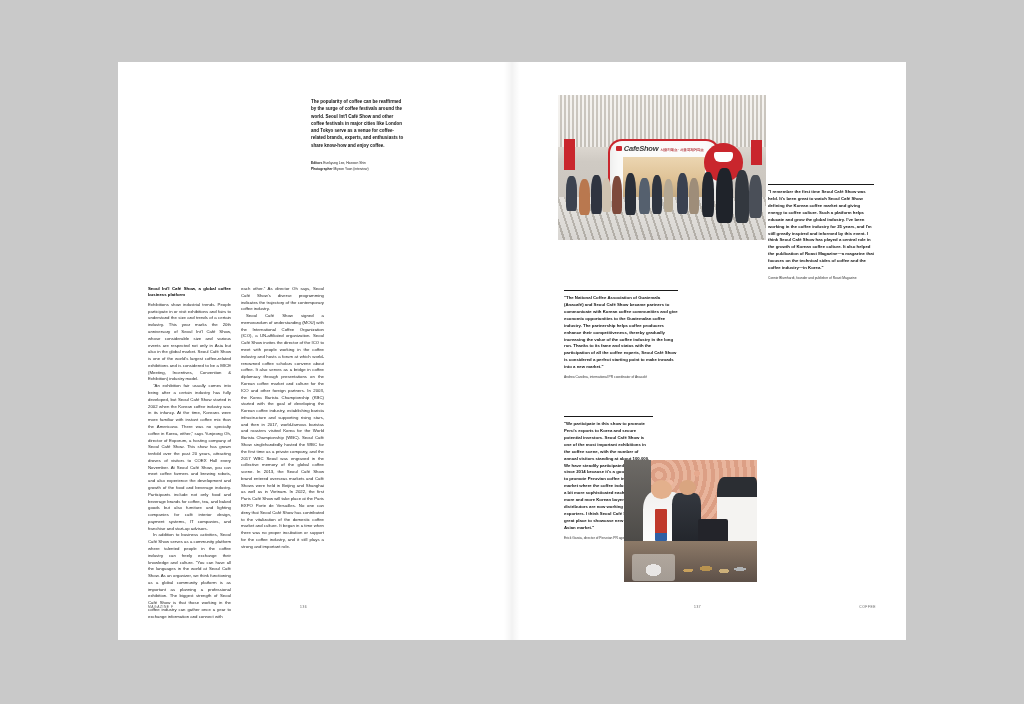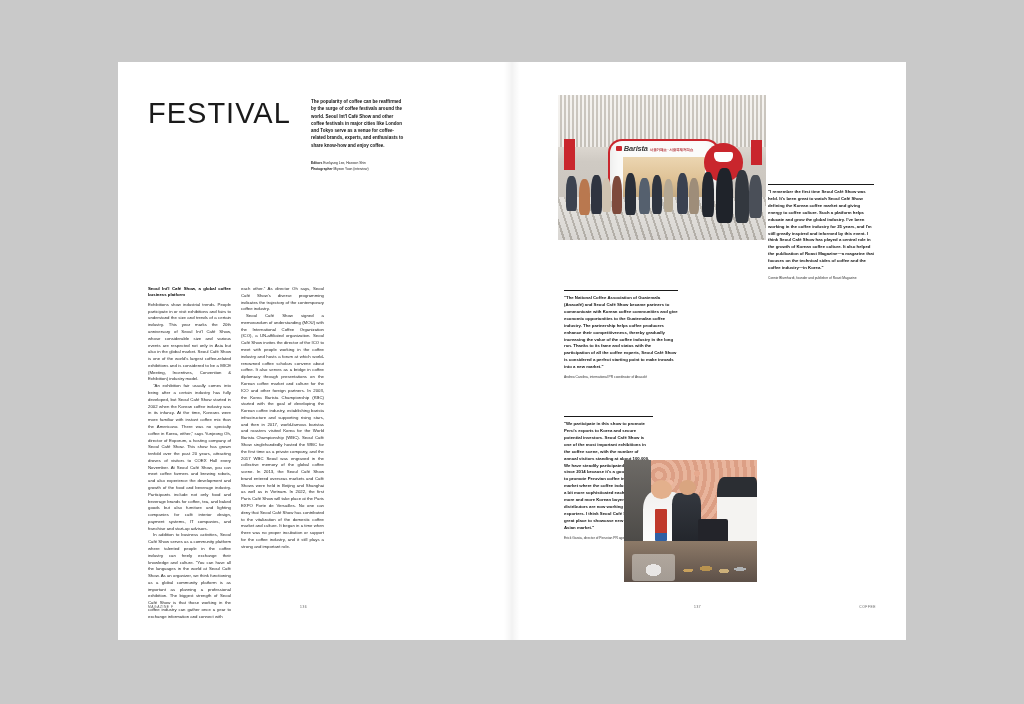--- a/index.html
+++ b/index.html
@@ -304,21 +304,20 @@
     border-radius: 1px;
   }
 </style>
 </head>
 <body>
 
 <div class="spread">
 
   <div class="page page-left">
 
-    <div class="festival-title">FESTIVAL</div>
 
     <div class="intro-block">
       <div class="intro-text">The popularity of coffee can be reaffirmed by the surge of coffee festivals around the world. Seoul Int'l Café Show and other coffee festivals in major cities like London and Tokyo serve as a venue for coffee-related brands, experts, and enthusiasts to share know-how and enjoy coffee.</div>
       <div class="credits">
         <div>
           <span class="role">Editors</span>
           <span>Eunkyung Lee, Haewon Shin</span>
         </div>
         <div>
           <span class="role">Photographer</span>
@@ -348,21 +347,21 @@
     <div class="photo photo-hall">
       <div class="hall-bg"></div>
       <div class="hall-ceiling"></div>
       <div class="hall-banner-l"></div>
       <div class="hall-banner-r"></div>
       <div class="hall-arch">
         <div class="hall-arch-inner"></div>
       </div>
       <div class="hall-roundel"></div>
       <div class="hall-logo">
-        <span class="mark"></span><span>Barista</span><span class="kr">서울카페쇼 · 서울국제커피쇼</span>
+        <span class="mark"></span><span>CafeShow</span><span class="kr">서울카페쇼 · 서울국제커피쇼</span>
       </div>
       <div class="hall-floor"></div>
       <div class="crowd">
         <i style="left:4%;  top:56%; width:5%;  height:24%; background:#3c4350;"></i>
         <i style="left:10%; top:58%; width:5.5%;height:25%; background:#b9784f;"></i>
         <i style="left:16%; top:55%; width:5%;  height:27%; background:#2f3440;"></i>
         <i style="left:21%; top:57%; width:4.5%;height:24%; background:#cfc2b0;"></i>
         <i style="left:26%; top:56%; width:5%;  height:26%; background:#7e4a3c;"></i>
         <i style="left:32%; top:54%; width:5.5%;height:29%; background:#2a2f39;"></i>
         <i style="left:39%; top:57%; width:5%;  height:25%; background:#55606e;"></i>

